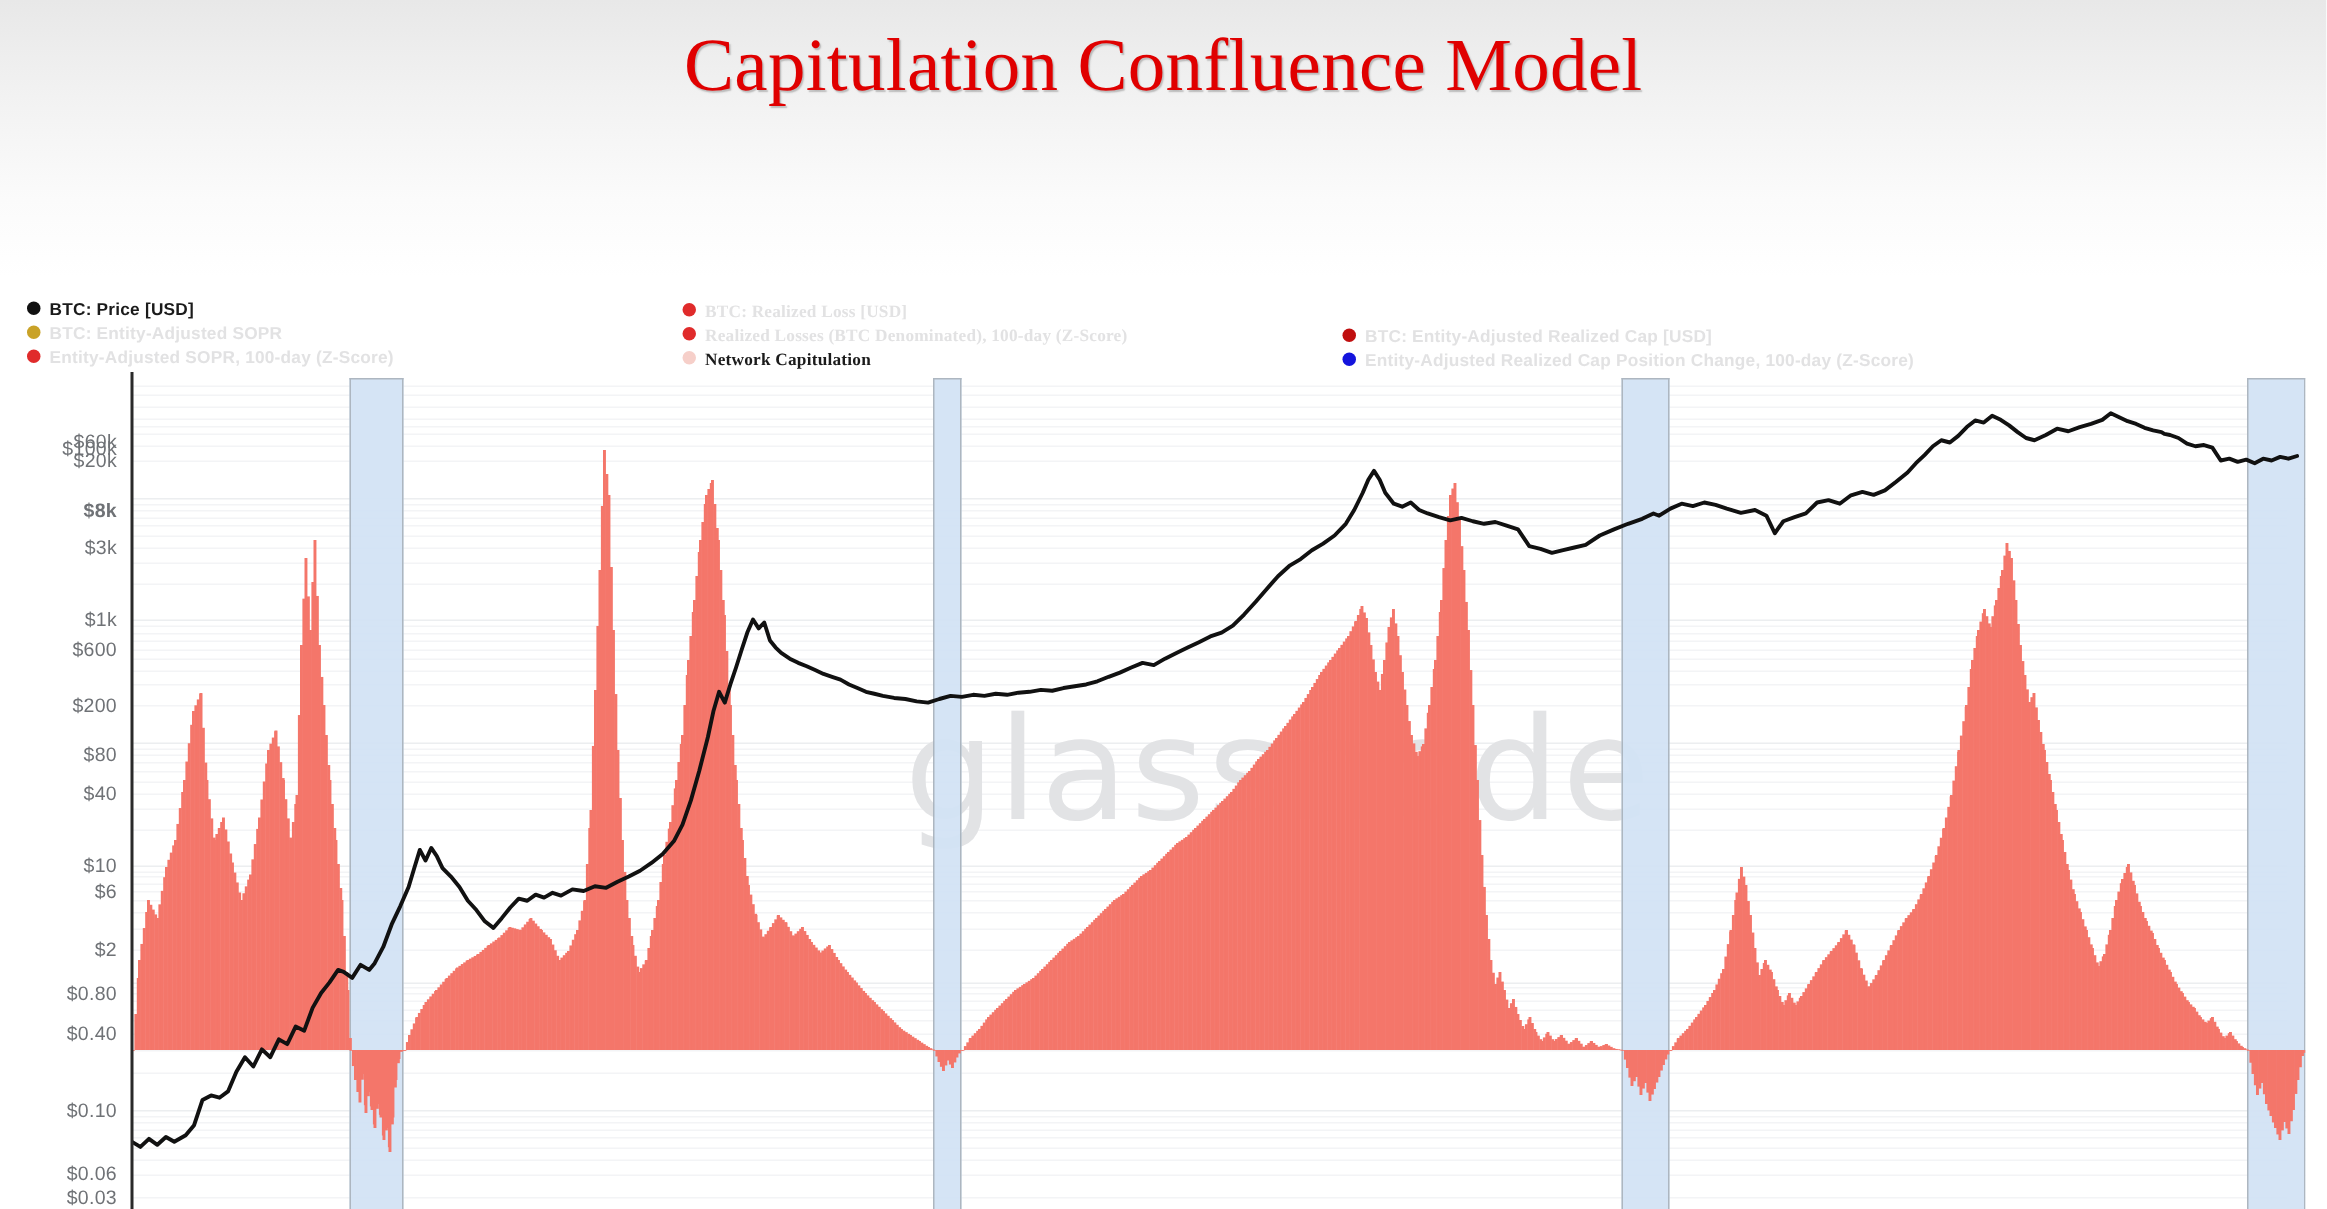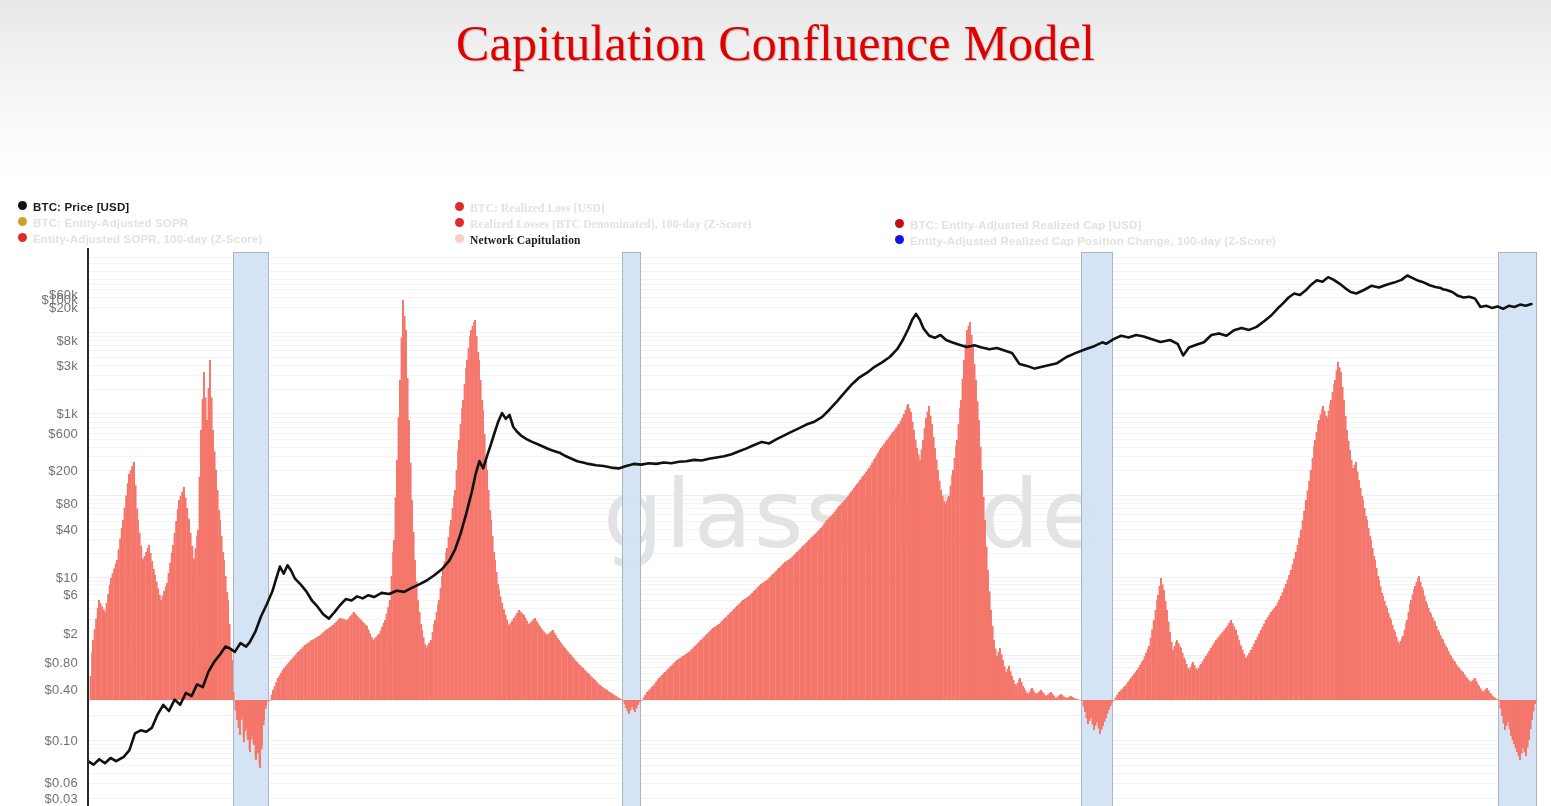--- a/index.html
+++ b/index.html
@@ -203,21 +203,21 @@
         <span class="legend-dot" style="background: rgb(20, 20, 221);"></span>
         <span class="legend-label lg-off">Entity-Adjusted Realized Cap Position Change, 100-day (Z-Score)</span>
       </div>
     </div>
 </div>
 
 <div id="yaxis">
     <div class="ytick" style="top: 11px; margin-top: 48px;">$100k</div>
     <div class="ytick" style="top: 54px;">$60k</div>
     <div class="ytick" style="top: 67px;">$20k</div>
-    <div class="ytick" style="top: 100px;">$8k</div>
+    <div class="ytick" style="top: 100px; font-weight: bold;">$8k</div>
     <div class="ytick" style="top: 125px;">$3k</div>
     <div class="ytick" style="top: 173px;">$1k</div>
     <div class="ytick" style="top: 193px;">$600</div>
     <div class="ytick" style="top: 230px;">$200</div>
     <div class="ytick" style="top: 263px;">$80</div>
     <div class="ytick" style="top: 289px;">$40</div>
     <div class="ytick" style="top: 337px;">$10</div>
     <div class="ytick" style="top: 354px;">$6</div>
     <div class="ytick" style="top: 393px;">$2</div>
     <div class="ytick" style="top: 422px;">$0.80</div>

